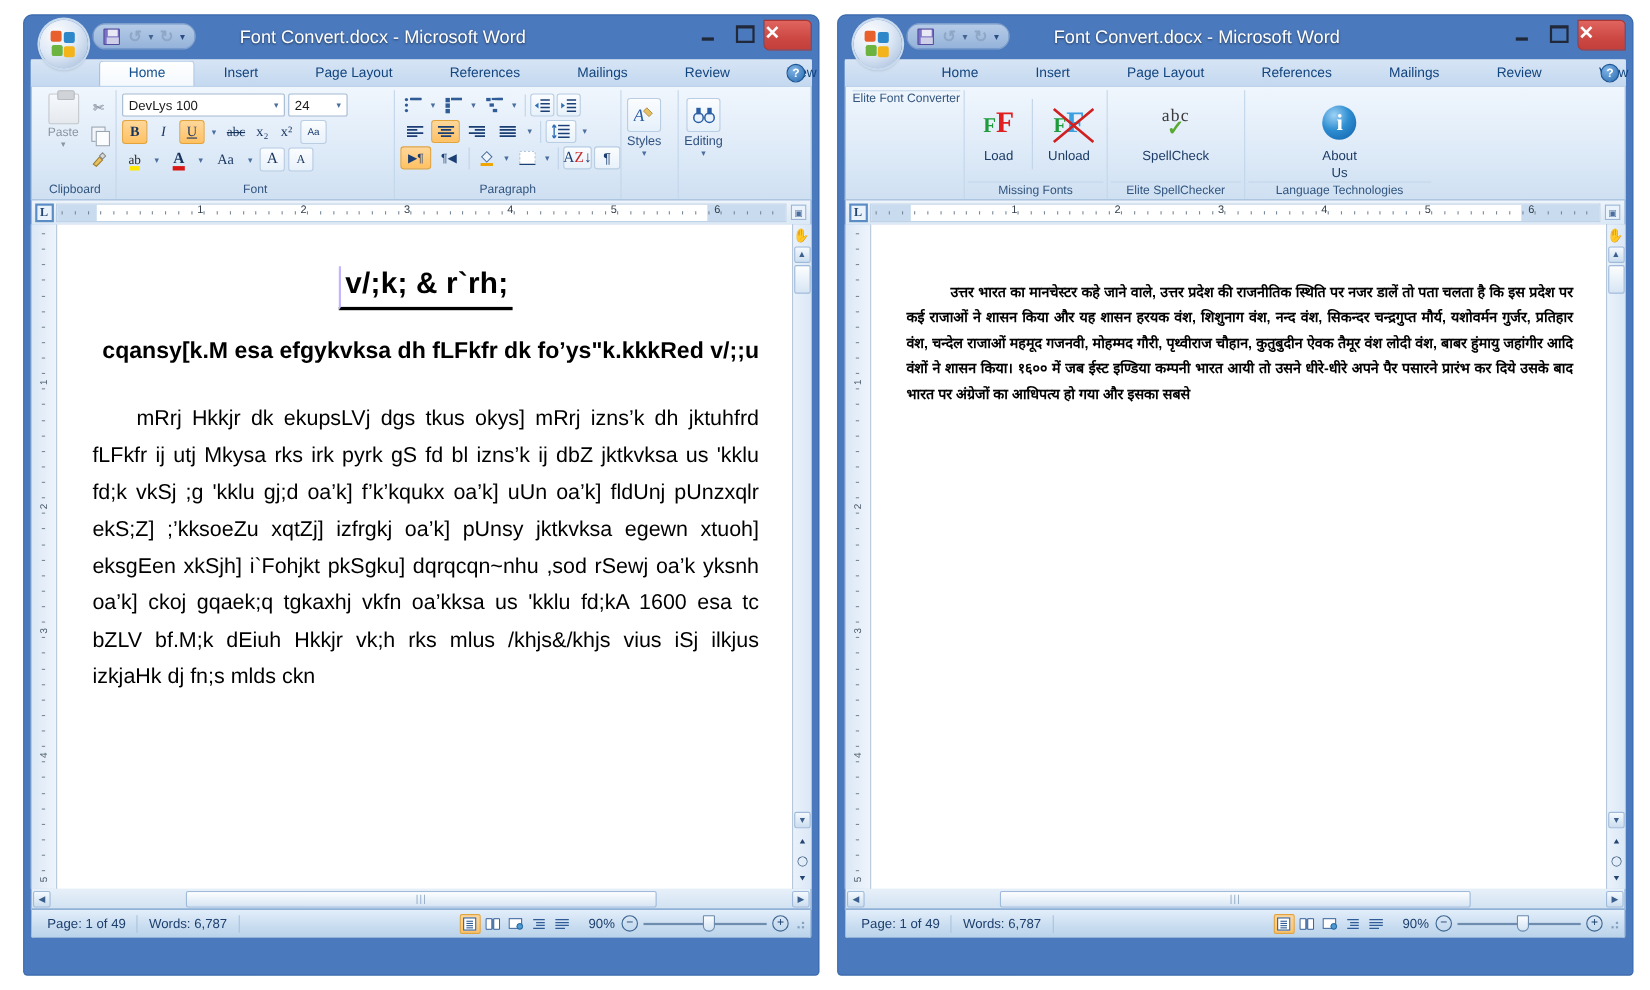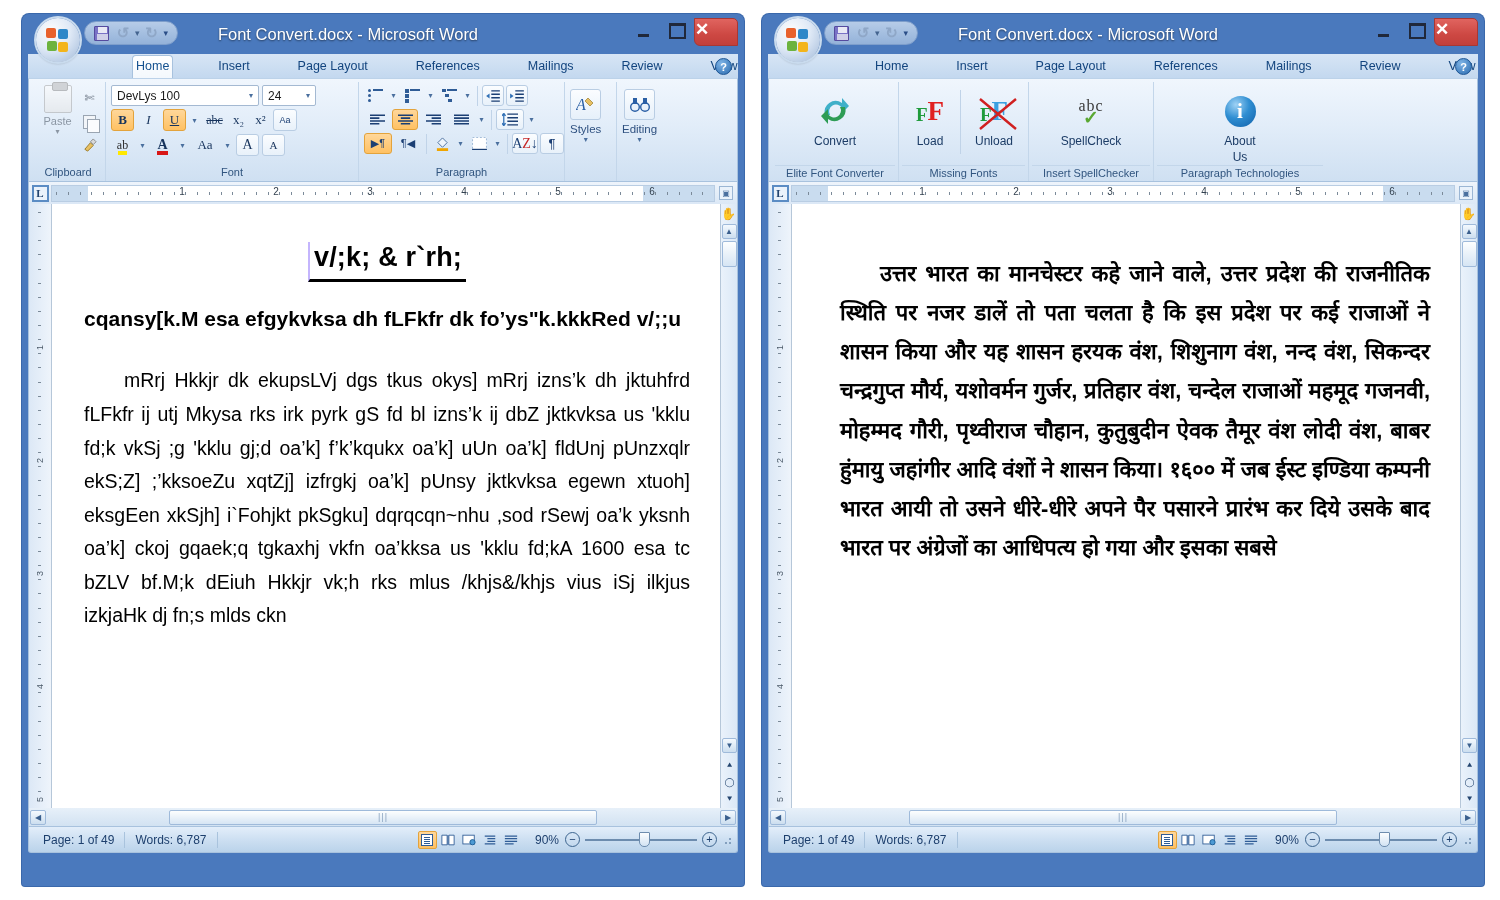--- a/index.html
+++ b/index.html
@@ -78,22 +78,22 @@
   
   .ribbon-wrap {
     margin: 0 6px; background:#cfe0f2; border-radius: 2px 2px 0 0;
   }
   .tabs {
     display:flex; align-items:flex-end; height: 24px;
     padding-left: 62px; position:relative;
     background: linear-gradient(180deg,#d7e5f5 0%, #c3d8ef 100%);
   }
   .tab {
-    font-size: 12.5px; color:#12447e; padding: 3px 3px 4px; line-height: 15px;
-    border-radius: 4px 4px 0 0; white-space: nowrap; margin-left: 42px;
+    font-size: 12.5px; color:#12447e; padding: 3px 26px 4px; line-height: 15px;
+    border-radius: 4px 4px 0 0; white-space: nowrap;
   }
   .tab.active {
     background: linear-gradient(180deg,#ffffff 0%, #f3f8fd 100%);
     border:1px solid #a8c2de; border-bottom: none; color:#15518f; font-weight: normal;
     margin-bottom: -1px; padding-bottom: 5px;
   }
   .help-ico {
     position:absolute; right: 6px; bottom: 3px;
     width:17px;height:17px;border-radius:50%;
     background: radial-gradient(circle at 35% 30%,#7fb4e6,#2a6bb0);
@@ -243,28 +243,28 @@
   .page-inner { padding: 20px 30px 0 32px; }
 
   
   .doc-title {
     text-align:center; font-weight:bold; font-size:27px; color:#000;
     letter-spacing:.2px; margin-top: 18px;
   }
   .doc-title span { border-bottom: 3px solid #000; padding: 0 4px 6px; display:inline-block;
                     border-left: 2px solid #c4b5fd; }
   .doc-sub {
-    text-align:left; font-weight:bold; font-size:21px; color:#000;
+    text-align:right; font-weight:bold; font-size:21px; color:#000;
     margin-top: 22px; line-height: 1.45;
   }
   .doc-body {
     margin-top: 30px; font-size:19.5px; color:#000; text-align:justify;
     line-height: 1.72; text-indent: 40px;
   }
-  .doc-body.dev { font-weight:bold; font-size:22px; line-height:1.78;margin-left:16px; }
+  .doc-body.dev { font-weight:bold; font-size:13px; line-height:1.78; }
   .doc-sub.dev { font-size:19.5px; }
   .doc-title.dev { font-size:26px; }
 
   .vscroll {
     width:17px; background: linear-gradient(90deg,#eaf2fb,#dbe8f6);
     border-left:1px solid #b6c7d9; display:flex;flex-direction:column;align-items:center;
     padding-top:2px; position:relative;
   }
   .sb-btn { width:15px;height:15px;display:flex;align-items:center;justify-content:center;
             background: linear-gradient(180deg,#f4f9fe,#ccdeef);border:1px solid #9fbada;border-radius:2px;
@@ -848,31 +848,20 @@
         <div class="tab">View</div>
         <div class="tab">Developer</div>
         <div class="tab active">Elite Tools</div>
         <div class="help-ico">?</div>
       </div>
 
       <div class="ribbon" style="padding:3px 3px 0">
 
 
         <div class="grp et-grp">
-          <div class="et-body">
-            <div class="et-btn" style="min-width:120px">
-              <div class="et-ico">
-                <svg width="34" height="32" viewBox="0 0 34 32">
-                  <path d="M7 20 A11 11 0 0 1 24 8 L24 3 L31 11 L24 18 L24 13 A6 6 0 0 0 12 20 Z" fill="#3fb0c9"></path>
-                  <path d="M27 12 A11 11 0 0 1 10 24 L10 29 L3 21 L10 14 L10 19 A6 6 0 0 0 22 12 Z" fill="#2e9c55"></path>
-                </svg>
-              </div>
-              <div class="et-lbl">Convert</div>
-            </div>
-          </div>
           <div class="et-grp-label">Elite Font Converter</div>
         </div>
 
         <div class="grp et-grp">
           <div class="et-body">
             <div class="et-btn" style="min-width:56px;padding:6px 6px 0">
               <div class="et-ico">
                 <span class="ff">
                     <span class="f1">F</span>
                     <span class="f2">F</span>
@@ -900,34 +889,34 @@
         <div class="grp et-grp">
           <div class="et-body">
             <div class="et-btn" style="min-width:118px">
               <div class="et-ico abc-ico">
                 <span class="abc-txt">abc</span>
                 <span class="abc-chk">✓</span>
               </div>
               <div class="et-lbl">SpellCheck</div>
             </div>
           </div>
-          <div class="et-grp-label">Insert SpellChecker</div>
+          <div class="et-grp-label">Elite SpellChecker</div>
         </div>
 
         <div class="grp et-grp">
           <div class="et-body">
             <div class="et-btn" style="min-width:166px">
               <div class="et-ico">
                   <span class="info-ico">i</span>
                 </div>
               <div class="et-lbl">About</div>
               <div class="et-lbl">Us</div>
             </div>
           </div>
-          <div class="et-grp-label">Paragraph Technologies</div>
+          <div class="et-grp-label">Language Technologies</div>
         </div>
 
       </div>
     </div>
 
     <div class="ruler-row">
       <div class="tabstop-btn">
         <div class="tabstop-box">L</div>
       </div>
       <div class="hruler" id="hr-right">

